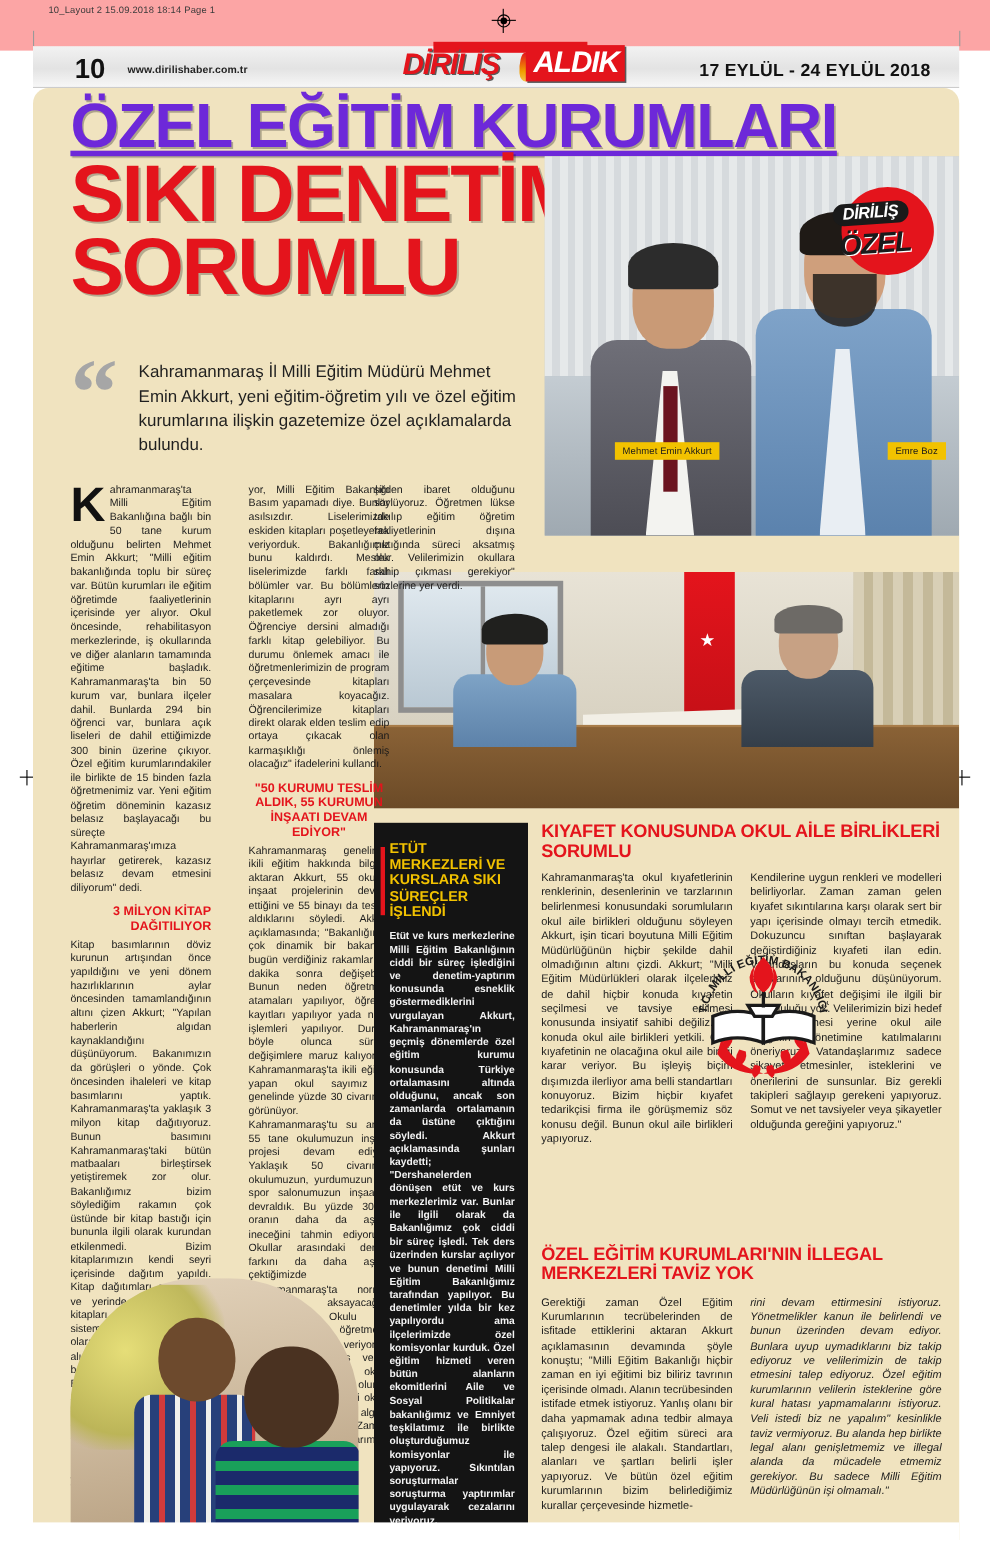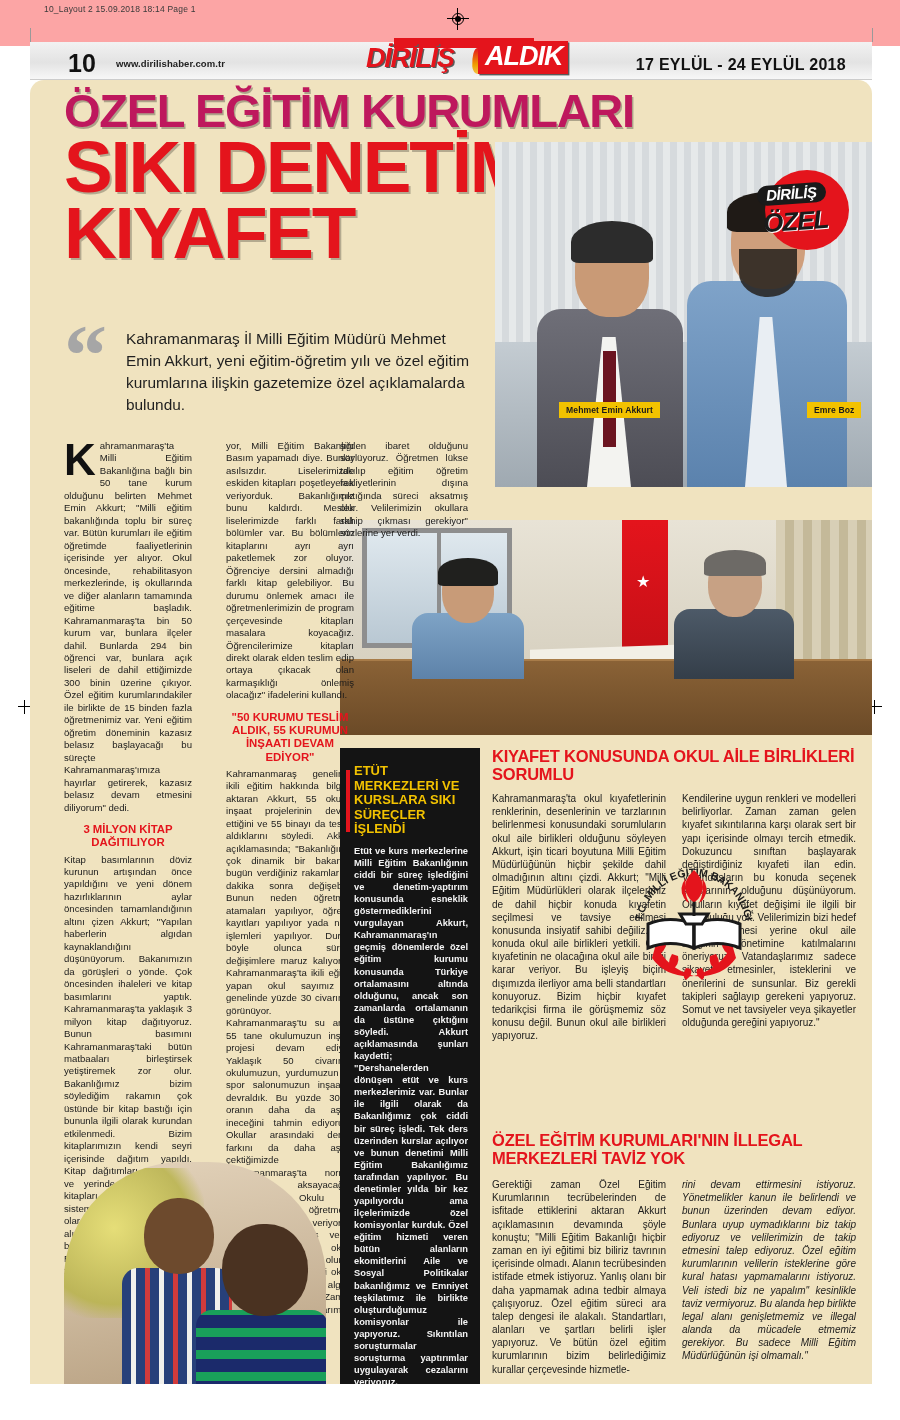--- a/index.html
+++ b/index.html
@@ -101,24 +101,25 @@
     background:#f0e3bf;
     border-top-left-radius:14px; border-top-right-radius:14px;
     overflow:hidden;
   }
 
   
   .headline{
     position:absolute; left:34px; top:8px; width:760px;
   }
   .hl-black{
-    font-size:47px; font-weight:bold; color:#be185d;
+    font-size:57px; font-weight:bold; color:#6d28d9;
     letter-spacing:-1.3px; line-height:0.96;
     font-family:"Liberation Sans", sans-serif;
     text-shadow:1.5px 1.5px 0 rgba(0,0,0,.28);
+    text-decoration:underline;
   }
   .hl-red{
     font-size:73px; font-weight:bold; color:#e4141c;
     letter-spacing:-2.2px; line-height:0.88; margin-top:2px;
     font-family:"Liberation Sans", sans-serif;
     text-shadow:2px 2px 0 rgba(0,0,0,.25);
   }
 
   
   .hero-photo{
@@ -192,21 +193,21 @@
   .intro-text{
     margin-left:62px;
     font-size:15.4px; line-height:1.42; color:#1f1f1f;
     font-family:"Liberation Sans", sans-serif;
   }
 
   
   .nametag{
     position:absolute;
     background:#f2c200; color:#1a1a1a;
-    font-size:8.6px; font-weight:bold;
+    font-size:8.6px; font-weight:normal;
     padding:2.5px 7px 3px 7px; letter-spacing:.1px;
     white-space:nowrap;
   }
   #tag-akkurt{ left:529px; top:322px; }
   #tag-boz{ left:777px; top:322px; }
 
   
   .circle-cap{
     position:absolute; left:478px; top:348px; width:352px; height:112px;
     background:#fbf4e1;
@@ -225,21 +226,21 @@
     font-family:"Liberation Sans", sans-serif;
     text-align:justify; hyphens:auto;
   }
   .dropcap-p:first-letter{
     float:left; font-size:44px; line-height:0.82; font-weight:bold;
     padding:2px 4px 0 0; color:#111;
     font-family:"Liberation Sans", sans-serif;
   }
   .subhead-red{
     color:#e4141c; font-size:11.4px; font-weight:bold; line-height:1.16;
-    margin:9px 0 4px 0; text-align:center;
+    margin:9px 0 4px 0; text-align:right;
   }
   .subhead-red-c{ text-align:center; }
 
   #col1{ left:34px; top:360px; width:128px; }
   #col2{ left:172px; top:360px; width:128px;margin-left:24px; }
   #col3{ left:310px; top:360px; width:128px; }
 
   
   .office-photo{
     position:absolute; left:310px; top:440px; width:532px; height:215px;
@@ -367,21 +368,21 @@
   </div>
 
   <div class="issue-date">17 EYLÜL - 24 EYLÜL 2018</div>
 </div>
 
 <div class="page">
 
   <div class="headline">
     <div class="hl-black">ÖZEL EĞİTİM KURUMLARI</div>
     <div class="hl-red">SIKI DENETİM</div>
-    <div class="hl-red">KIYAFET</div>
+    <div class="hl-red">SORUMLU</div>
   </div>
 
   <div class="hero-photo">
     <div class="hp-bg"></div>
       <div class="hp-wall"></div>
       <div class="hp-wall2"></div>
     <div class="man man1">
       <div class="body"></div>
         <div class="shirt"></div>
         <div class="tie"></div>

